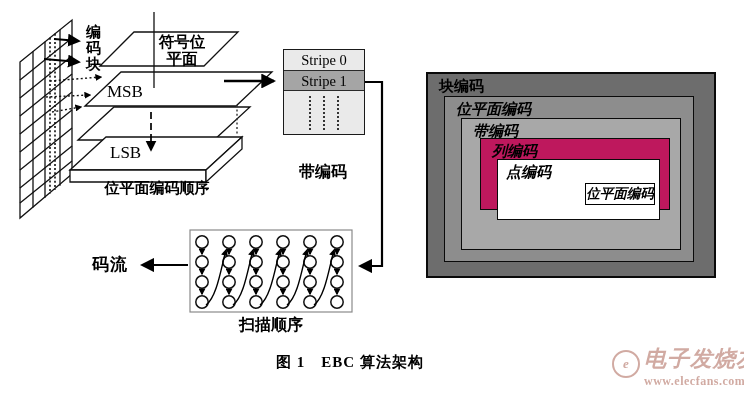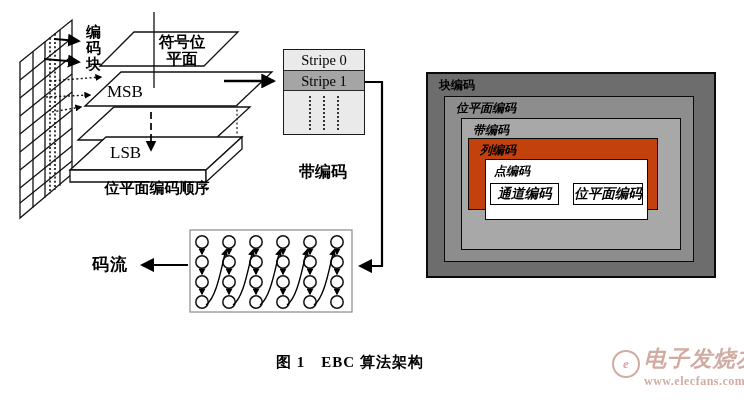--- a/index.html
+++ b/index.html
@@ -20,23 +20,23 @@
   .s0{height:21px;line-height:21px;background:#eaeaea;}
   .s1{height:20px;line-height:20px;background:#a5a5a5;}
   .smid{height:43px;background:#eaeaea;display:flex;justify-content:center;align-items:center;gap:12px;}
   .slast{height:21px;line-height:21px;background:#fafafa;font-size:14px;}
   .dotcol{width:0;height:34px;border-left:2.2px dotted #333;}
   
   .nest{position:absolute;box-sizing:border-box;}
   #nl1{left:426px;top:72px;width:290px;height:206px;background:#6d6d6d;border:2px solid #0a0a0a;}
   #nl2{left:16px;top:22px;width:250px;height:166px;background:#8d8d8d;border:1.6px solid #0a0a0a;font-style:italic;}
   #nl3{left:16px;top:21px;width:220px;height:132px;background:#a8a8a8;border:1.6px solid #0a0a0a;}
-  #nl4{left:6px;top:19px;width:190px;height:72px;background:#c2410c;border:1.6px solid #0a0a0a;}
+  #nl4{left:18px;top:19px;width:190px;height:72px;background:#be185d;border:1.6px solid #0a0a0a;}
   #nl5{left:16px;top:20px;width:163px;height:61px;background:#ffffff;border:1.6px solid #0a0a0a;}
-  .nlabel{position:absolute;left:11px;top:3px;font-size:12px;font-weight:600;}
+  .nlabel{position:absolute;left:11px;top:3px;font-size:15px;font-weight:600;}
   .ibox{position:absolute;box-sizing:border-box;height:22px;border:1.6px solid #000;background:#fff;
         font-size:13.5px;font-weight:600;text-align:center;line-height:19px;}
   
   .cap{position:absolute;left:150px;width:400px;text-align:center;}
   
   #wmark{position:absolute;left:612px;top:344px;width:160px;display:flex;align-items:flex-start;gap:4px;
          color:#c6968c;opacity:.8;}
   #wmlogo{width:24px;height:24px;border:2.5px solid #c6968c;border-radius:50%;margin-top:6px;
           font-size:13px;font-weight:700;text-align:center;line-height:24px;font-style:italic;flex:0 0 auto;}
   #wmtext .brand{font-size:22px;font-weight:700;font-style:italic;letter-spacing:1px;white-space:nowrap;}
@@ -187,33 +187,33 @@
     <div class="srow s0">Stripe 0</div>
     <div class="srow s1">Stripe 1</div>
     <div class="srow smid">
       <span class="dotcol"></span>
       <span class="dotcol"></span>
       <span class="dotcol"></span>
     </div>
   </div>
   <div class="lbl cjk" style="left:283px;top:163px;width:80px;text-align:center;font-size:16px;">带编码</div>
 
+  <div class="lbl cjk" style="left:211px;top:316px;width:120px;text-align:center;font-size:16px;">扫描顺序</div>
   <div class="lbl cjk" style="left:92px;top:256px;font-size:17px;letter-spacing:1px;">码流</div>
 
   <div id="nl1" class="nest">
     <div class="nlabel">块编码</div>
     <div id="nl2" class="nest">
       <div class="nlabel">位平面编码</div>
       <div id="nl3" class="nest">
         <div class="nlabel">带编码</div>
         <div id="nl4" class="nest">
           <div class="nlabel">列编码</div>
           <div id="nl5" class="nest">
             <div class="nlabel" style="left:8px;">点编码</div>
-            <div class="ibox" style="left:4px;top:23px;width:69px;">通道编码</div>
             <div class="ibox" style="left:87px;top:23px;width:70px;">位平面编码</div>
           </div>
         </div>
       </div>
     </div>
   </div>
 
   <div class="cap cjk" style="top:353px;font-size:15px;font-weight:700;letter-spacing:1px;">图 1　EBC 算法架构</div>
 
   <div id="wmark">

